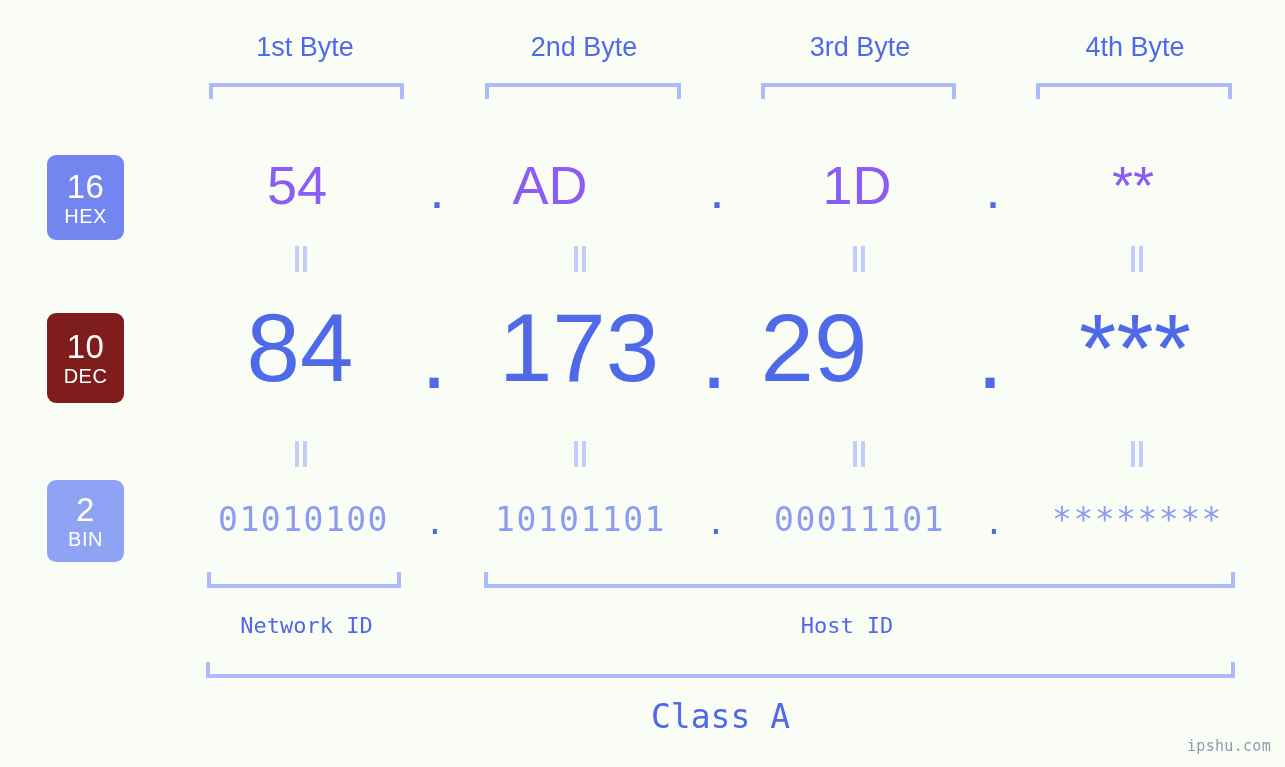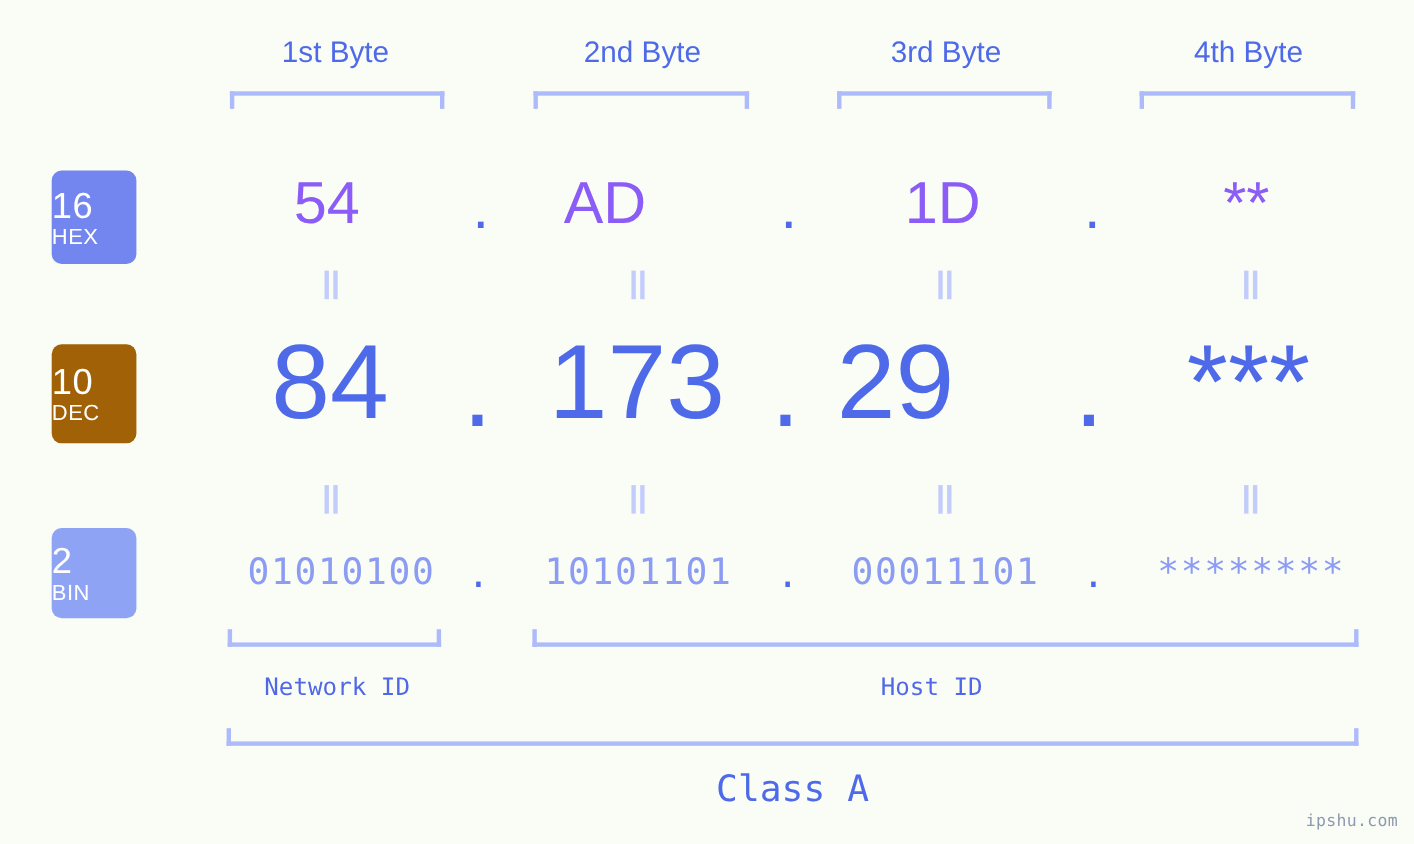--- a/index.html
+++ b/index.html
@@ -51,21 +51,21 @@
   
   .base-badge {
     position: absolute;
     left: 47px;
     width: 77px;
     border-radius: 9px;
     color: #ffffff;
     text-align: center;
     display: flex;
     flex-direction: column;
-    align-items: flex-start;
+    align-items: center;
     justify-content: center;
     line-height: 1;
   }
   .base-badge .num {
     font-size: 33px;
     font-weight: 400;
     letter-spacing: 0.5px;
   }
   .base-badge .nm {
     font-size: 20px;
@@ -186,21 +186,21 @@
   <div class="bracket-down" style="left:209px; top:83px; width:195px;"></div>
   <div class="bracket-down" style="left:485px; top:83px; width:196px;"></div>
   <div class="bracket-down" style="left:761px; top:83px; width:195px;"></div>
   <div class="bracket-down" style="left:1036px; top:83px; width:196px;"></div>
 
   <div class="base-badge" style="top: 155px; height: 85px; background: rgb(115, 133, 238);">
     <span class="num">16</span>
     <span class="nm">HEX</span>
   </div>
 
-  <div class="base-badge" style="top: 313px; height: 90px; background: #a16207;">
+  <div class="base-badge" style="top: 313px; height: 90px; background: #7f1d1d;">
     <span class="num">10</span>
     <span class="nm">DEC</span>
   </div>
 
   <div class="base-badge" style="top: 480px; height: 82px; background: rgb(143, 163, 244);">
     <span class="num">2</span>
     <span class="nm">BIN</span>
   </div>
 
   <div class="hex-row">
@@ -227,21 +227,21 @@
     <div class="dot" style="left:950px; width:80px;">.</div>
     <div class="cell" style="left:1030px; width:210px;">***</div>
   </div>
 
   <div class="eqsep" style="left:291px; top:441px;"><i></i><i></i></div>
   <div class="eqsep" style="left:570px; top:441px;"><i></i><i></i></div>
   <div class="eqsep" style="left:849px; top:441px;"><i></i><i></i></div>
   <div class="eqsep" style="left:1127px; top:441px;"><i></i><i></i></div>
 
   <div class="bin-row">
-    <div class="cell" style="left:208px; width:205px;">01010100</div>
+    <div class="cell" style="left:184px; width:205px;text-align:right;">01010100</div>
     <div class="dot" style="left:400px; width:70px;">.</div>
     <div class="cell" style="left:478px; width:205px;">10101101</div>
     <div class="dot" style="left:681px; width:70px;">.</div>
     <div class="cell" style="left:757px; width:205px;">00011101</div>
     <div class="dot" style="left:959px; width:70px;">.</div>
     <div class="cell" style="left:1035px; width:205px;">********</div>
   </div>
 
   <div class="bracket-up" style="left:207px; top:572px; width:194px;"></div>
   <div class="bracket-up" style="left:484px; top:572px; width:751px;"></div>

